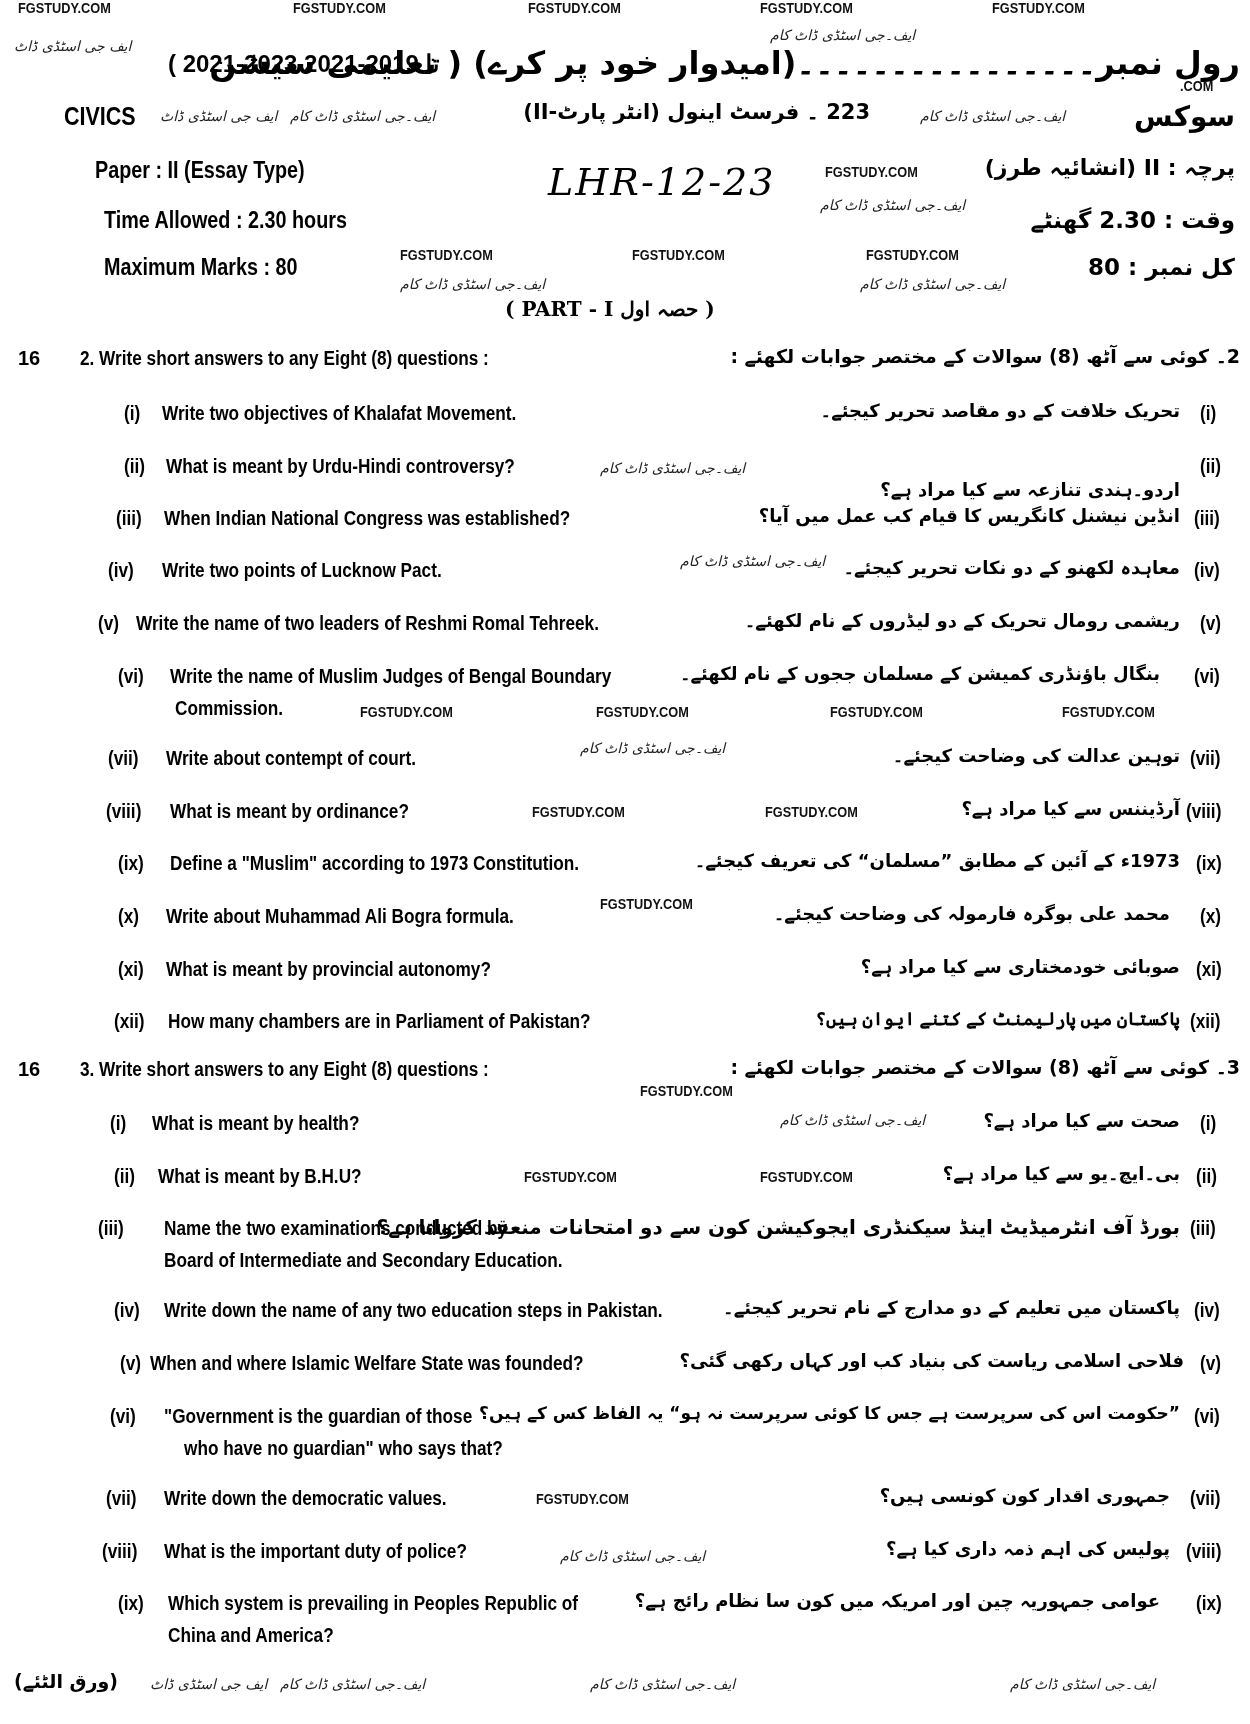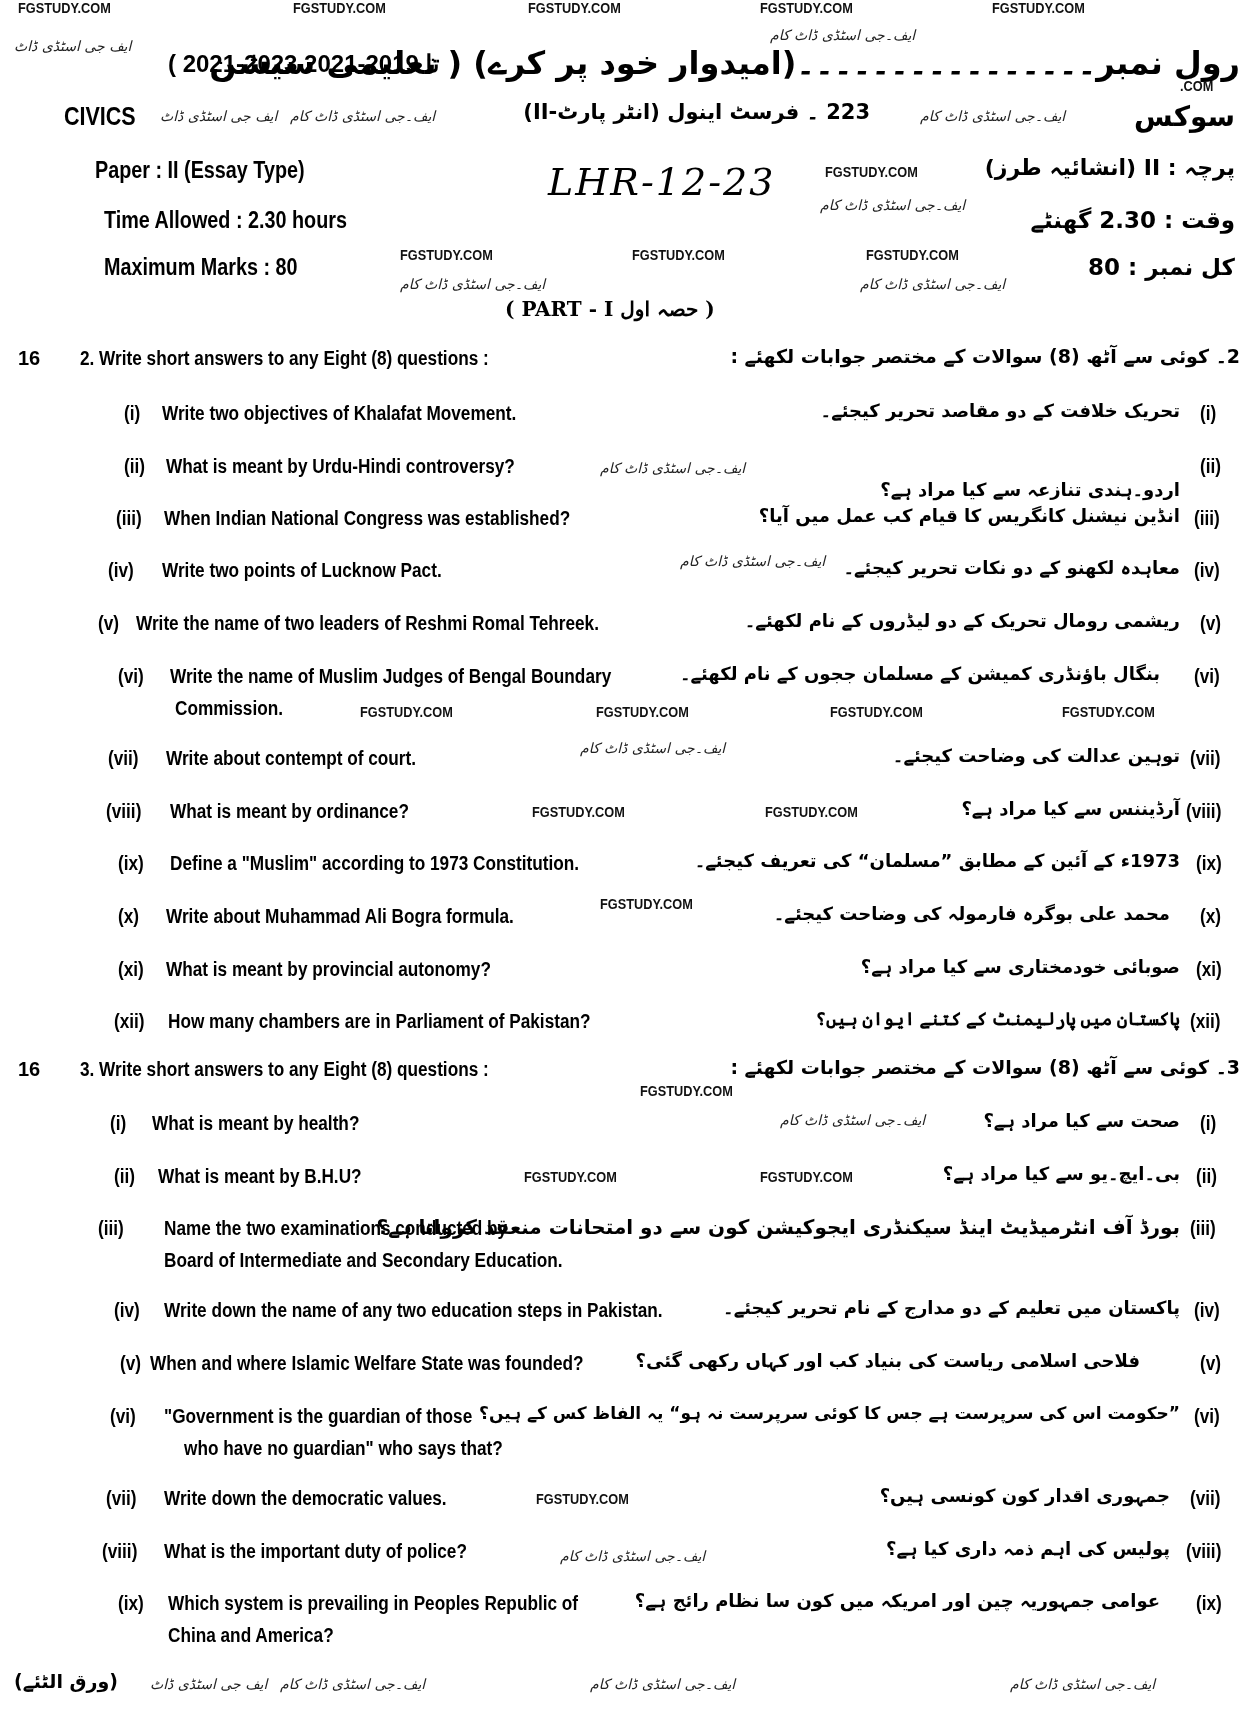--- a/index.html
+++ b/index.html
@@ -159,21 +159,21 @@
 <div class="abs ur" style="left:570px;top:1215px;width:610px;font-size:20px;">بورڈ آف انٹرمیڈیٹ اینڈ سیکنڈری ایجوکیشن کون سے دو امتحانات منعقد کرواتا ہے؟</div>
 <div class="abs roman" style="left:1190px;top:1217px;">(iii)</div>
 
 <div class="abs roman" style="left:114px;top:1299px;">(iv)</div>
 <div class="abs en" style="left:164px;top:1299px;">Write down the name of any two education steps in Pakistan.</div>
 <div class="abs ur" style="left:790px;top:1297px;width:390px;">پاکستان میں تعلیم کے دو مدارج کے نام تحریر کیجئے۔</div>
 <div class="abs roman" style="left:1194px;top:1299px;">(iv)</div>
 
 <div class="abs roman" style="left:120px;top:1352px;">(v)</div>
 <div class="abs en" style="left:150px;top:1352px;">When and where Islamic Welfare State was founded?</div>
-<div class="abs ur" style="left:720px;top:1350px;width:420px;">فلاحی اسلامی ریاست کی بنیاد کب اور کہاں رکھی گئی؟</div>
+<div class="abs ur" style="left:764px;top:1350px;width:420px;">فلاحی اسلامی ریاست کی بنیاد کب اور کہاں رکھی گئی؟</div>
 <div class="abs roman" style="left:1200px;top:1352px;">(v)</div>
 
 <div class="abs roman" style="left:110px;top:1405px;">(vi)</div>
 <div class="abs en" style="left:164px;top:1405px;">"Government is the guardian of those</div>
 <div class="abs en" style="left:184px;top:1437px;">who have no guardian" who says that?</div>
 <div class="abs ur" style="left:560px;top:1403px;width:620px;font-size:17px;">”حکومت اس کی سرپرست ہے جس کا کوئی سرپرست نہ ہو“ یہ الفاظ کس کے ہیں؟</div>
 <div class="abs roman" style="left:1194px;top:1405px;">(vi)</div>
 
 <div class="abs roman" style="left:106px;top:1487px;">(vii)</div>
 <div class="abs en" style="left:164px;top:1487px;">Write down the democratic values.</div>

